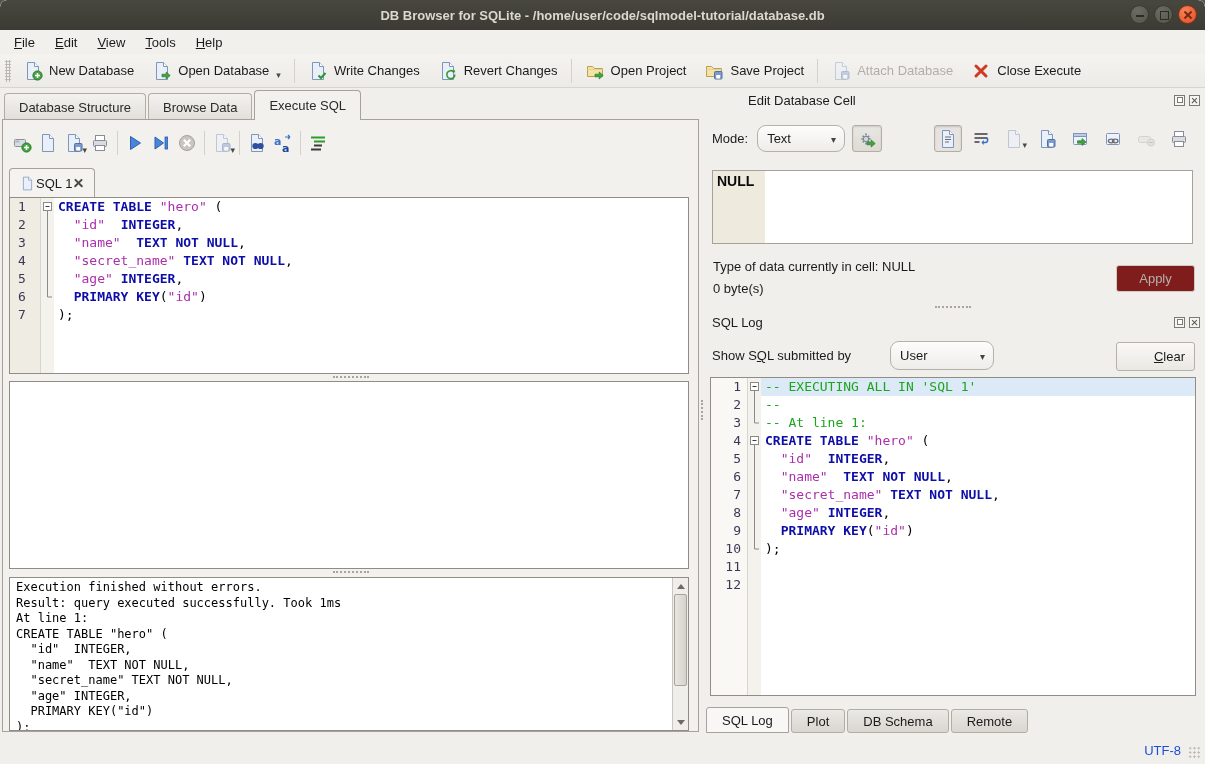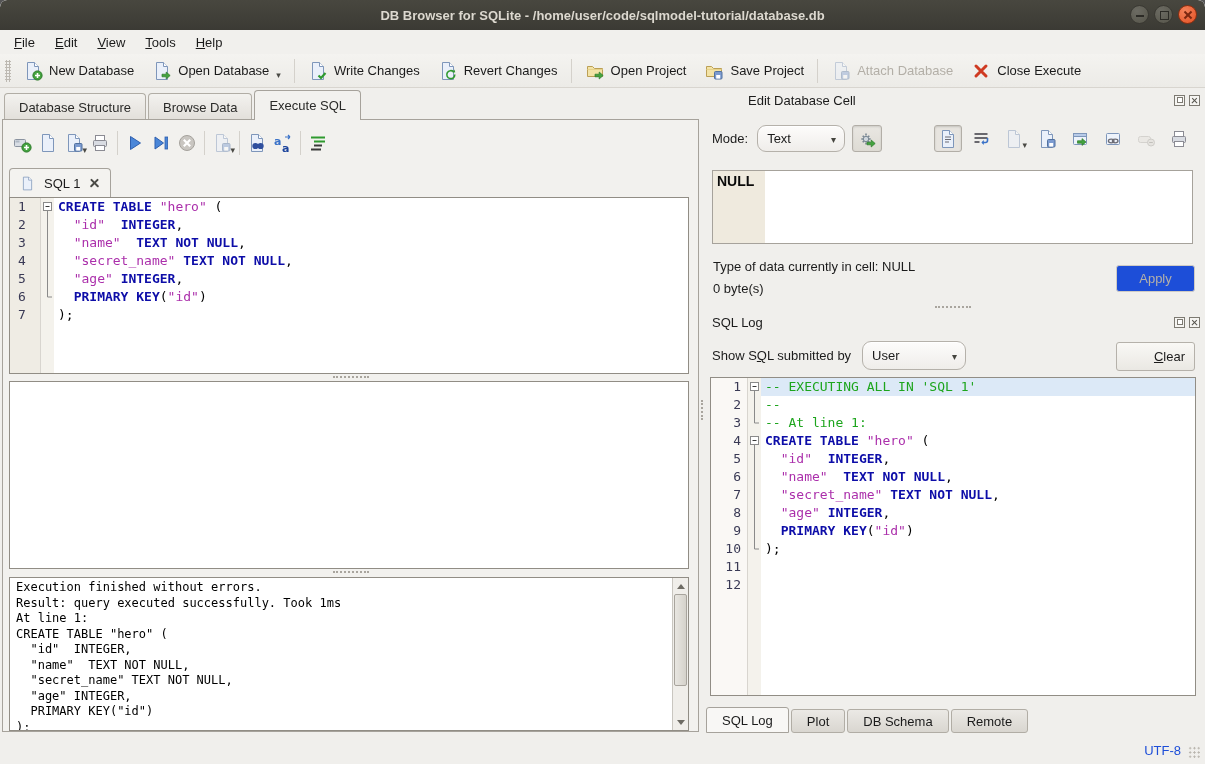--- a/index.html
+++ b/index.html
@@ -50,21 +50,21 @@
     border-radius:4px 4px 0 0; color:#2a2a28; }
   .mtab.active { height:30px; background:#f2f1ee; border-color:#a6a29b; position:relative; z-index:3;margin-top:17px; }
   .left-frame { position:absolute; left:2px; top:119px; width:697px; height:613px;
     border:1px solid #a6a29b; background:#f2f1ee; z-index:2; }
   
   .sqltoolbar { position:absolute; left:6px; top:10px; height:26px; display:flex; align-items:center; }
   .sbtn { width:26px; height:26px; display:flex; align-items:center; justify-content:center; position:relative; }
   .sbtn .mini-arrow { position:absolute; right:0; bottom:0; }
   
   .subtab { position:absolute; left:6px; top:48px; height:29px; padding:0 10px;
-    display:flex; align-items:center; gap:9px; background:#f4f3f0;
+    display:flex; align-items:center; gap:1px; background:#f4f3f0;
     border:1px solid #a6a29b; border-bottom:none; border-radius:4px 4px 0 0; z-index:4; }
   .xbars { width:11px; height:11px; position:relative; }
   .xbars::before,.xbars::after { content:""; position:absolute; left:0; top:4.5px; width:11px; height:2.4px;
     background:#4b4b47; border-radius:1px; }
   .xbars::before { transform:rotate(45deg); } .xbars::after { transform:rotate(-45deg); }
   
   .codebox { position:absolute; border:1px solid #918d85; background:#fff; overflow:hidden;
     font-family:"DejaVu Sans Mono", monospace; font-size:13px; }
   .ed-left { left:6px; top:77px; width:680px; height:177px;
     background:linear-gradient(90deg,#efece4 0 30px,#d8d5cf 30px 31px,#f4f2ec 31px 44px,#fff 44px); }
@@ -105,21 +105,21 @@
   .dicon.float::before { content:""; position:absolute; right:1px; top:1px; width:4px; height:4px;
     border:1px solid #7d7a72; background:#fff; }
   .dicon.closep::before,.dicon.closep::after { content:""; position:absolute; left:1px; top:4px; width:7px; height:1.4px; background:#55534d; }
   .dicon.closep::before { transform:rotate(45deg); } .dicon.closep::after { transform:rotate(-45deg); }
   .combo { position:relative; display:flex; align-items:center; height:27px; padding:0 24px 0 9px;
     border:1px solid #b5b1aa; border-radius:9px; background:linear-gradient(#fdfcfb,#efedea);
     box-shadow:inset 0 1px 0 #fff; }
   .combo .arr { position:absolute; right:8px; top:50%; transform:translateY(-46%); font-size:10px; color:#45453f; }
   .btn { height:27px; padding:0 16px; border:1px solid #b5b1aa; border-radius:3px;
     background:linear-gradient(#f9f8f5,#eae8e3); display:flex; align-items:center; justify-content:center; }
-  .btn.disabled { color:#b5b1a9; border-color:#cfcbc4; background:#1d4ed8; }
+  .btn.disabled { color:#b5b1a9; border-color:#cfcbc4; background:#7f1d1d; }
   .gearbtn { width:30px; height:27px; border:1px solid #b2aea7; border-radius:3px;
     background:linear-gradient(#e9e7e2,#dedbd4); display:flex; align-items:center; justify-content:center;
     box-shadow:inset 0 1px 2px rgba(0,0,0,.12); }
   .mbtn { width:28px; height:27px; display:flex; align-items:center; justify-content:center; border-radius:3px; position:relative; }
   .mbtn.sel { background:#e7e4df; border:1px solid #b2aea7; box-shadow:inset 0 1px 2px rgba(0,0,0,.15); }
   .cellbox { position:absolute; left:712px; top:170px; width:481px; height:74px;
     border:1px solid #a6a29b; background:#fff; }
   .cellbox .margin { position:absolute; left:0; top:0; bottom:0; width:52px; background:#efeade; }
   .cellbox .val { position:absolute; left:4px; top:2px; font-size:14px; font-weight:600; color:#0a0a0a; }
   .infotext { position:absolute; font-size:13px; color:#1b1b1b; }
@@ -541,21 +541,21 @@
   </div>
 
   <div class="hsplit" style="left:935px; top:306px;"></div>
 
   <div class="panel-title" style="left:712px; top:315px;">SQL Log</div>
   <div class="dock-icons" style="left:1174px; top:317px;">
     <div class="dicon float"></div>
     <div class="dicon closep"></div>
   </div>
 
-  <div style="position:absolute; left:712px; top:341px; display:flex; align-items:center;">
+  <div style="position:absolute; left:712px; top:341px; display:flex; align-items:center;gap:28px;">
     <span><span>S</span><span>h</span><span>o</span><span>w</span><span> </span><span>S</span><u>Q</u><span>L</span><span> </span><span>s</span><span>u</span><span>b</span><span>m</span><span>i</span><span>t</span><span>t</span><span>e</span><span>d</span><span> </span><span>b</span><span>y</span></span>
     <div class="combo" style="width:104px; margin-left:11px; height:29px;">
       <span>User</span>
       <span class="arr">▾</span>
     </div>
   </div>
   <div class="btn" style="position:absolute; left:1116px; top:342px; width:79px; height:29px;padding-left:44px;">
     <span><u>C</u><span>l</span><span>e</span><span>a</span><span>r</span></span>
   </div>
 

